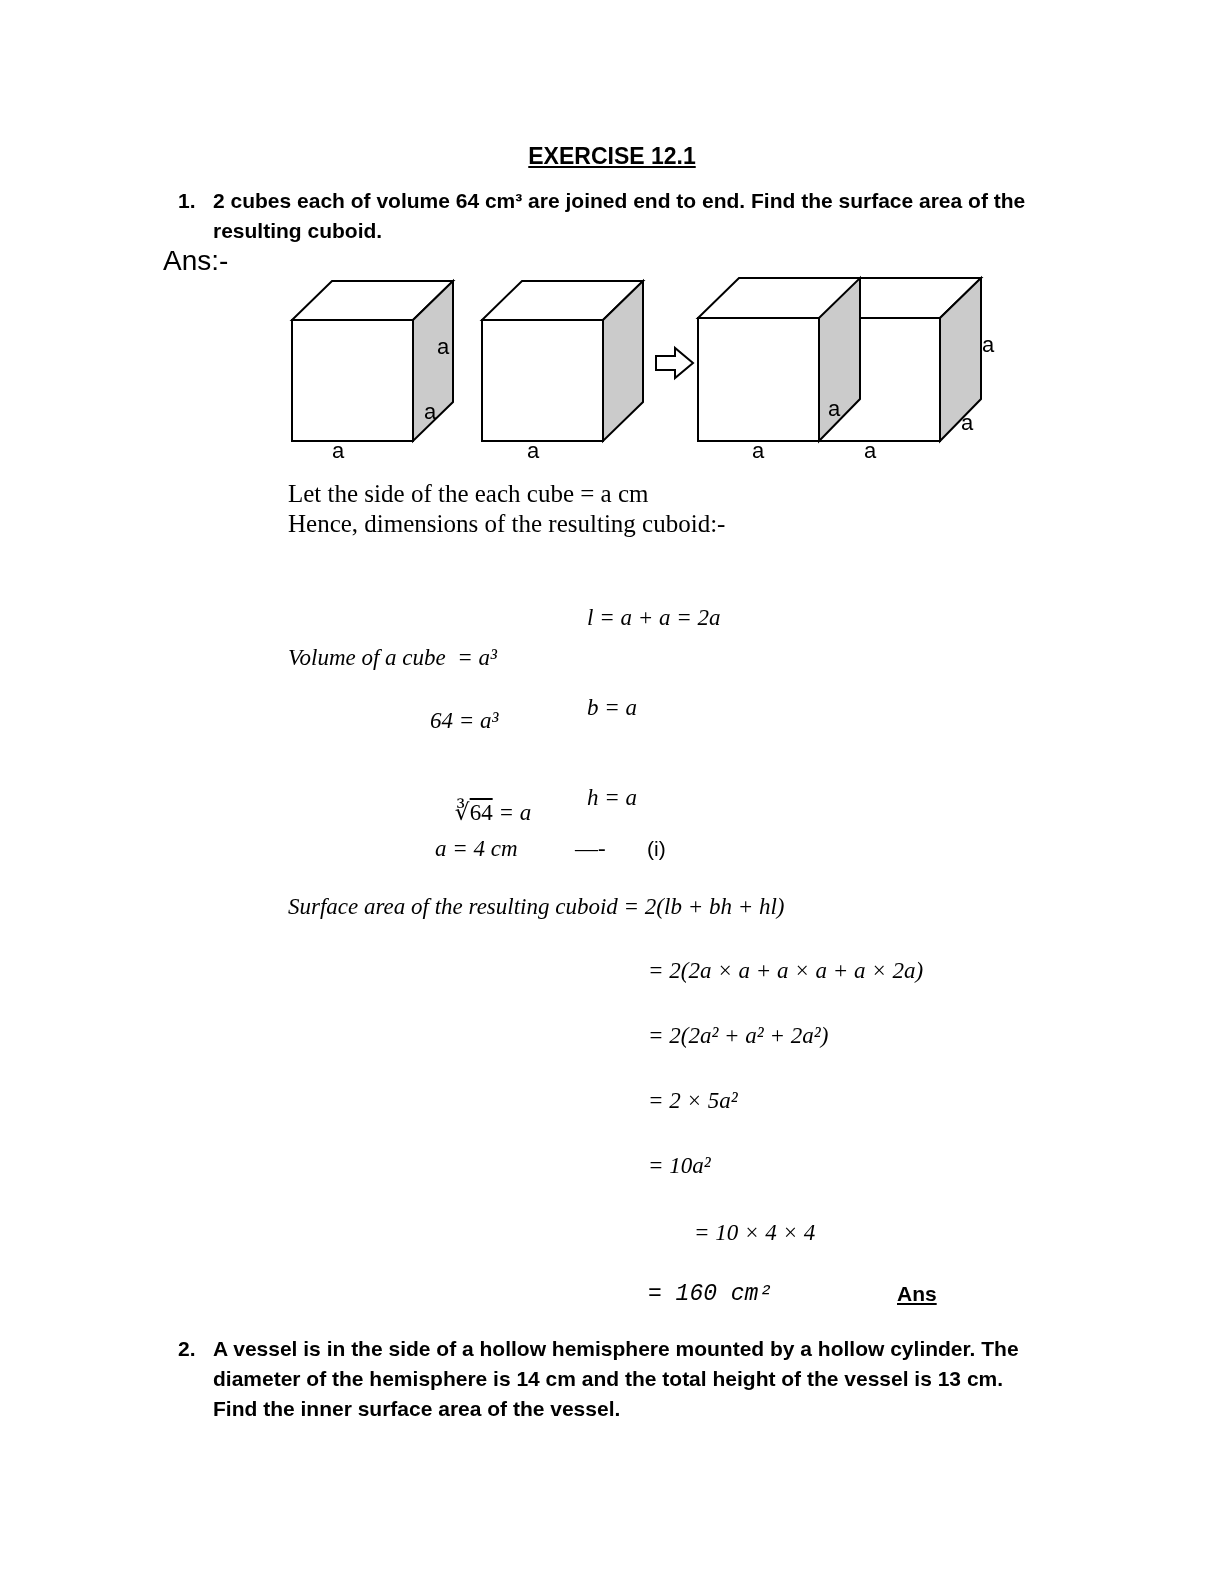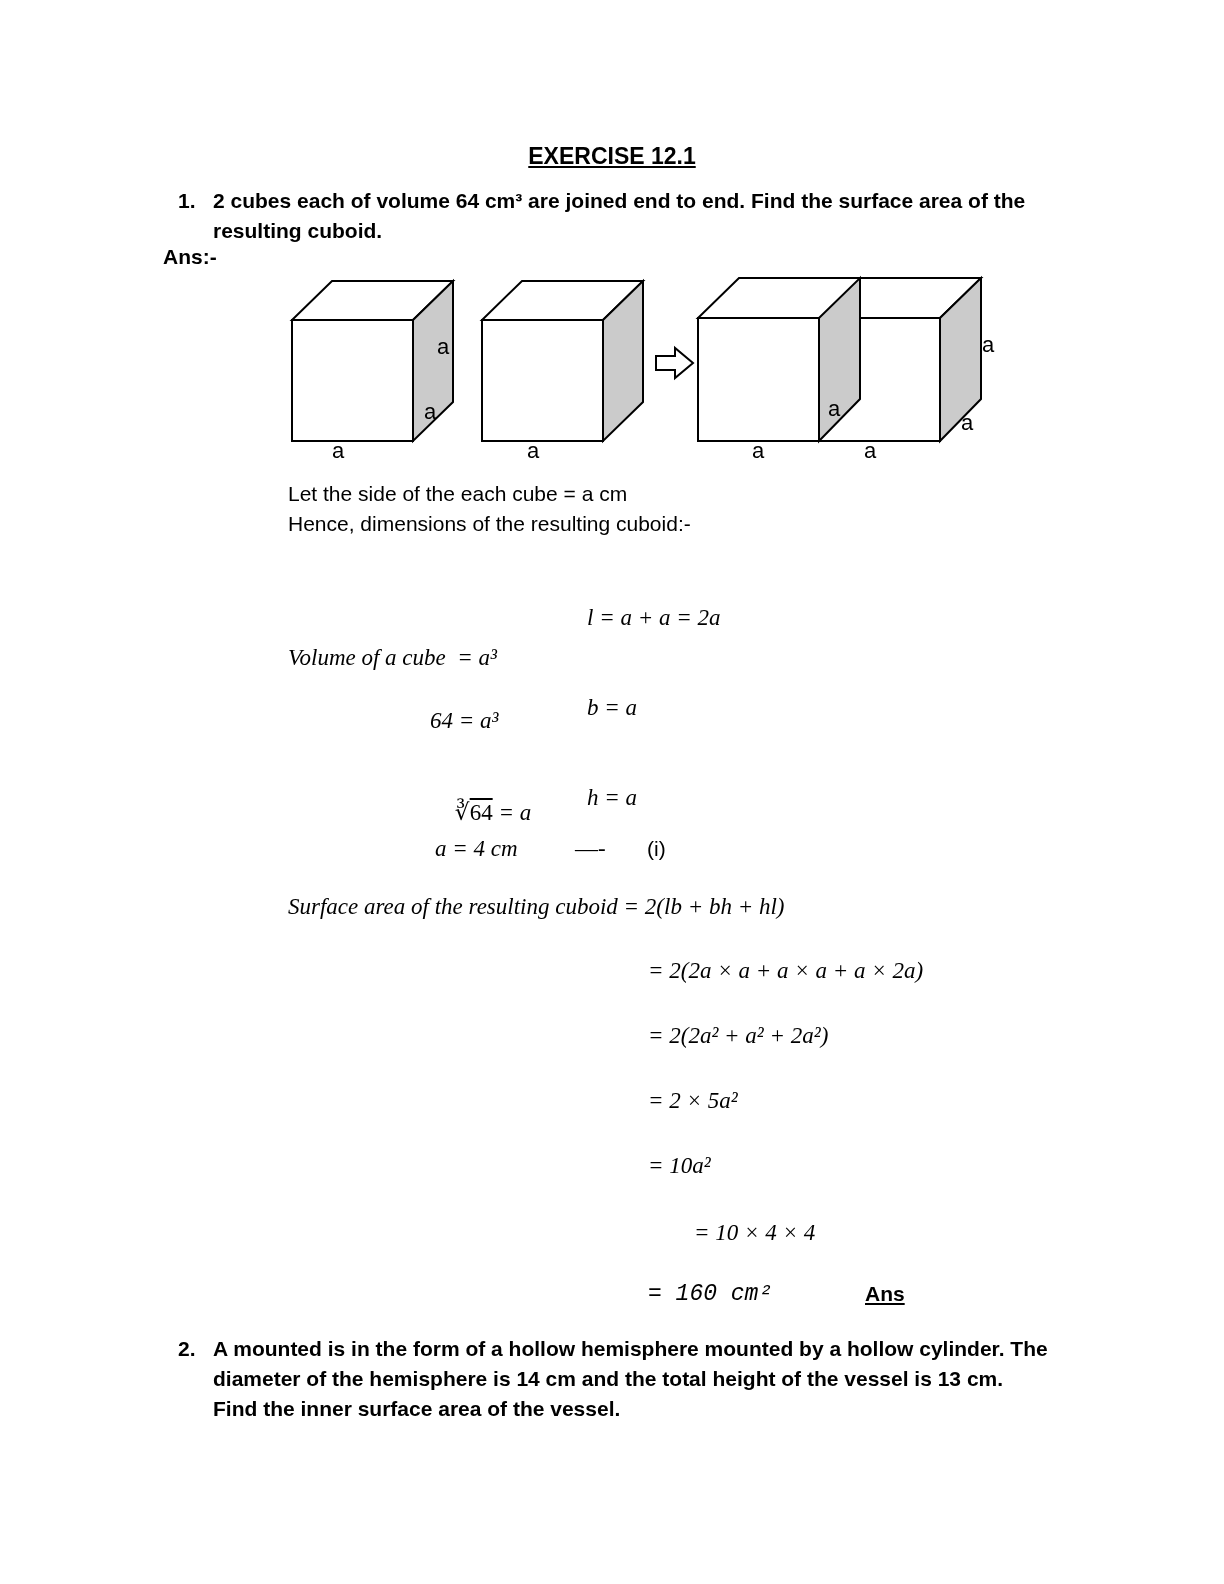--- a/index.html
+++ b/index.html
@@ -8,31 +8,31 @@
     font-family:"Liberation Sans",sans-serif;color:#000;overflow:hidden;
   }
   .abs{position:absolute;}
   .title{
     left:0;right:0;top:143px;text-align:center;
     font-size:23px;font-weight:bold;text-decoration:underline;
   }
   .qblock{display:flex;font-size:21px;font-weight:bold;line-height:30px;}
   .qnum{width:35px;flex:0 0 35px;}
   .qtext{width:870px;}
-  .anslabel{font-size:21px;font-weight:bold;}
-  .body-lines{font-size:21px;line-height:30px;}
+  .anslabel{font-size:28px;}
+  .body-lines{font-size:25px;line-height:30px;font-family:Liberation Serif, serif;}
   .math{
     font-family:"Liberation Serif","DejaVu Serif",serif;
     font-style:italic;font-size:23px;white-space:pre;line-height:28px;
   }
   .math .up{font-style:normal;}
   .radicand{text-decoration:overline;}
   .refmark{font-family:"Liberation Sans",sans-serif;font-style:normal;font-size:21px;}
   .dashmark{font-style:normal;}
-  .answord{font-size:21px;font-weight:bold;text-decoration:underline;}
+  .answord{font-size:21px;font-weight:bold;text-decoration:underline;margin-left:32px;}
   svg text{
     font-family:"Liberation Sans",sans-serif;font-size:22px;fill:#000;font-style:normal;
   }
 </style>
 </head>
 <body>
 
 <div class="page">
 
   <div class="abs title">EXERCISE 12.1</div>
@@ -111,19 +111,19 @@
   <div class="abs math" style="left:648px;top:1087px;">= 2 × 5a²</div>
   <div class="abs math" style="left:648px;top:1152px;text-align:center;">= 10a²</div>
   <div class="abs math" style="left:648px;top:1219px;margin-left:46px;">= 10 × 4 × 4</div>
   <div class="abs math" style="left:648px;top:1280px;font-family:Liberation Mono, monospace;">= 160 cm²</div>
 
   <div class="abs answord" style="left:865px;top:1282px;">Ans</div>
 
   <div class="abs qblock" style="left:178px;top:1334px;">
     <span class="qnum">2.</span>
     <div class="qtext">
-      <div>A mounted is in the form of a hollow hemisphere mounted by a hollow cylinder. The</div>
+      <div>A vessel is in the side of a hollow hemisphere mounted by a hollow cylinder. The</div>
       <div>diameter of the hemisphere is 14 cm and the total height of the vessel is 13 cm.</div>
       <div>Find the inner surface area of the vessel.</div>
     </div>
   </div>
 
 </div>
 
 </body></html>

